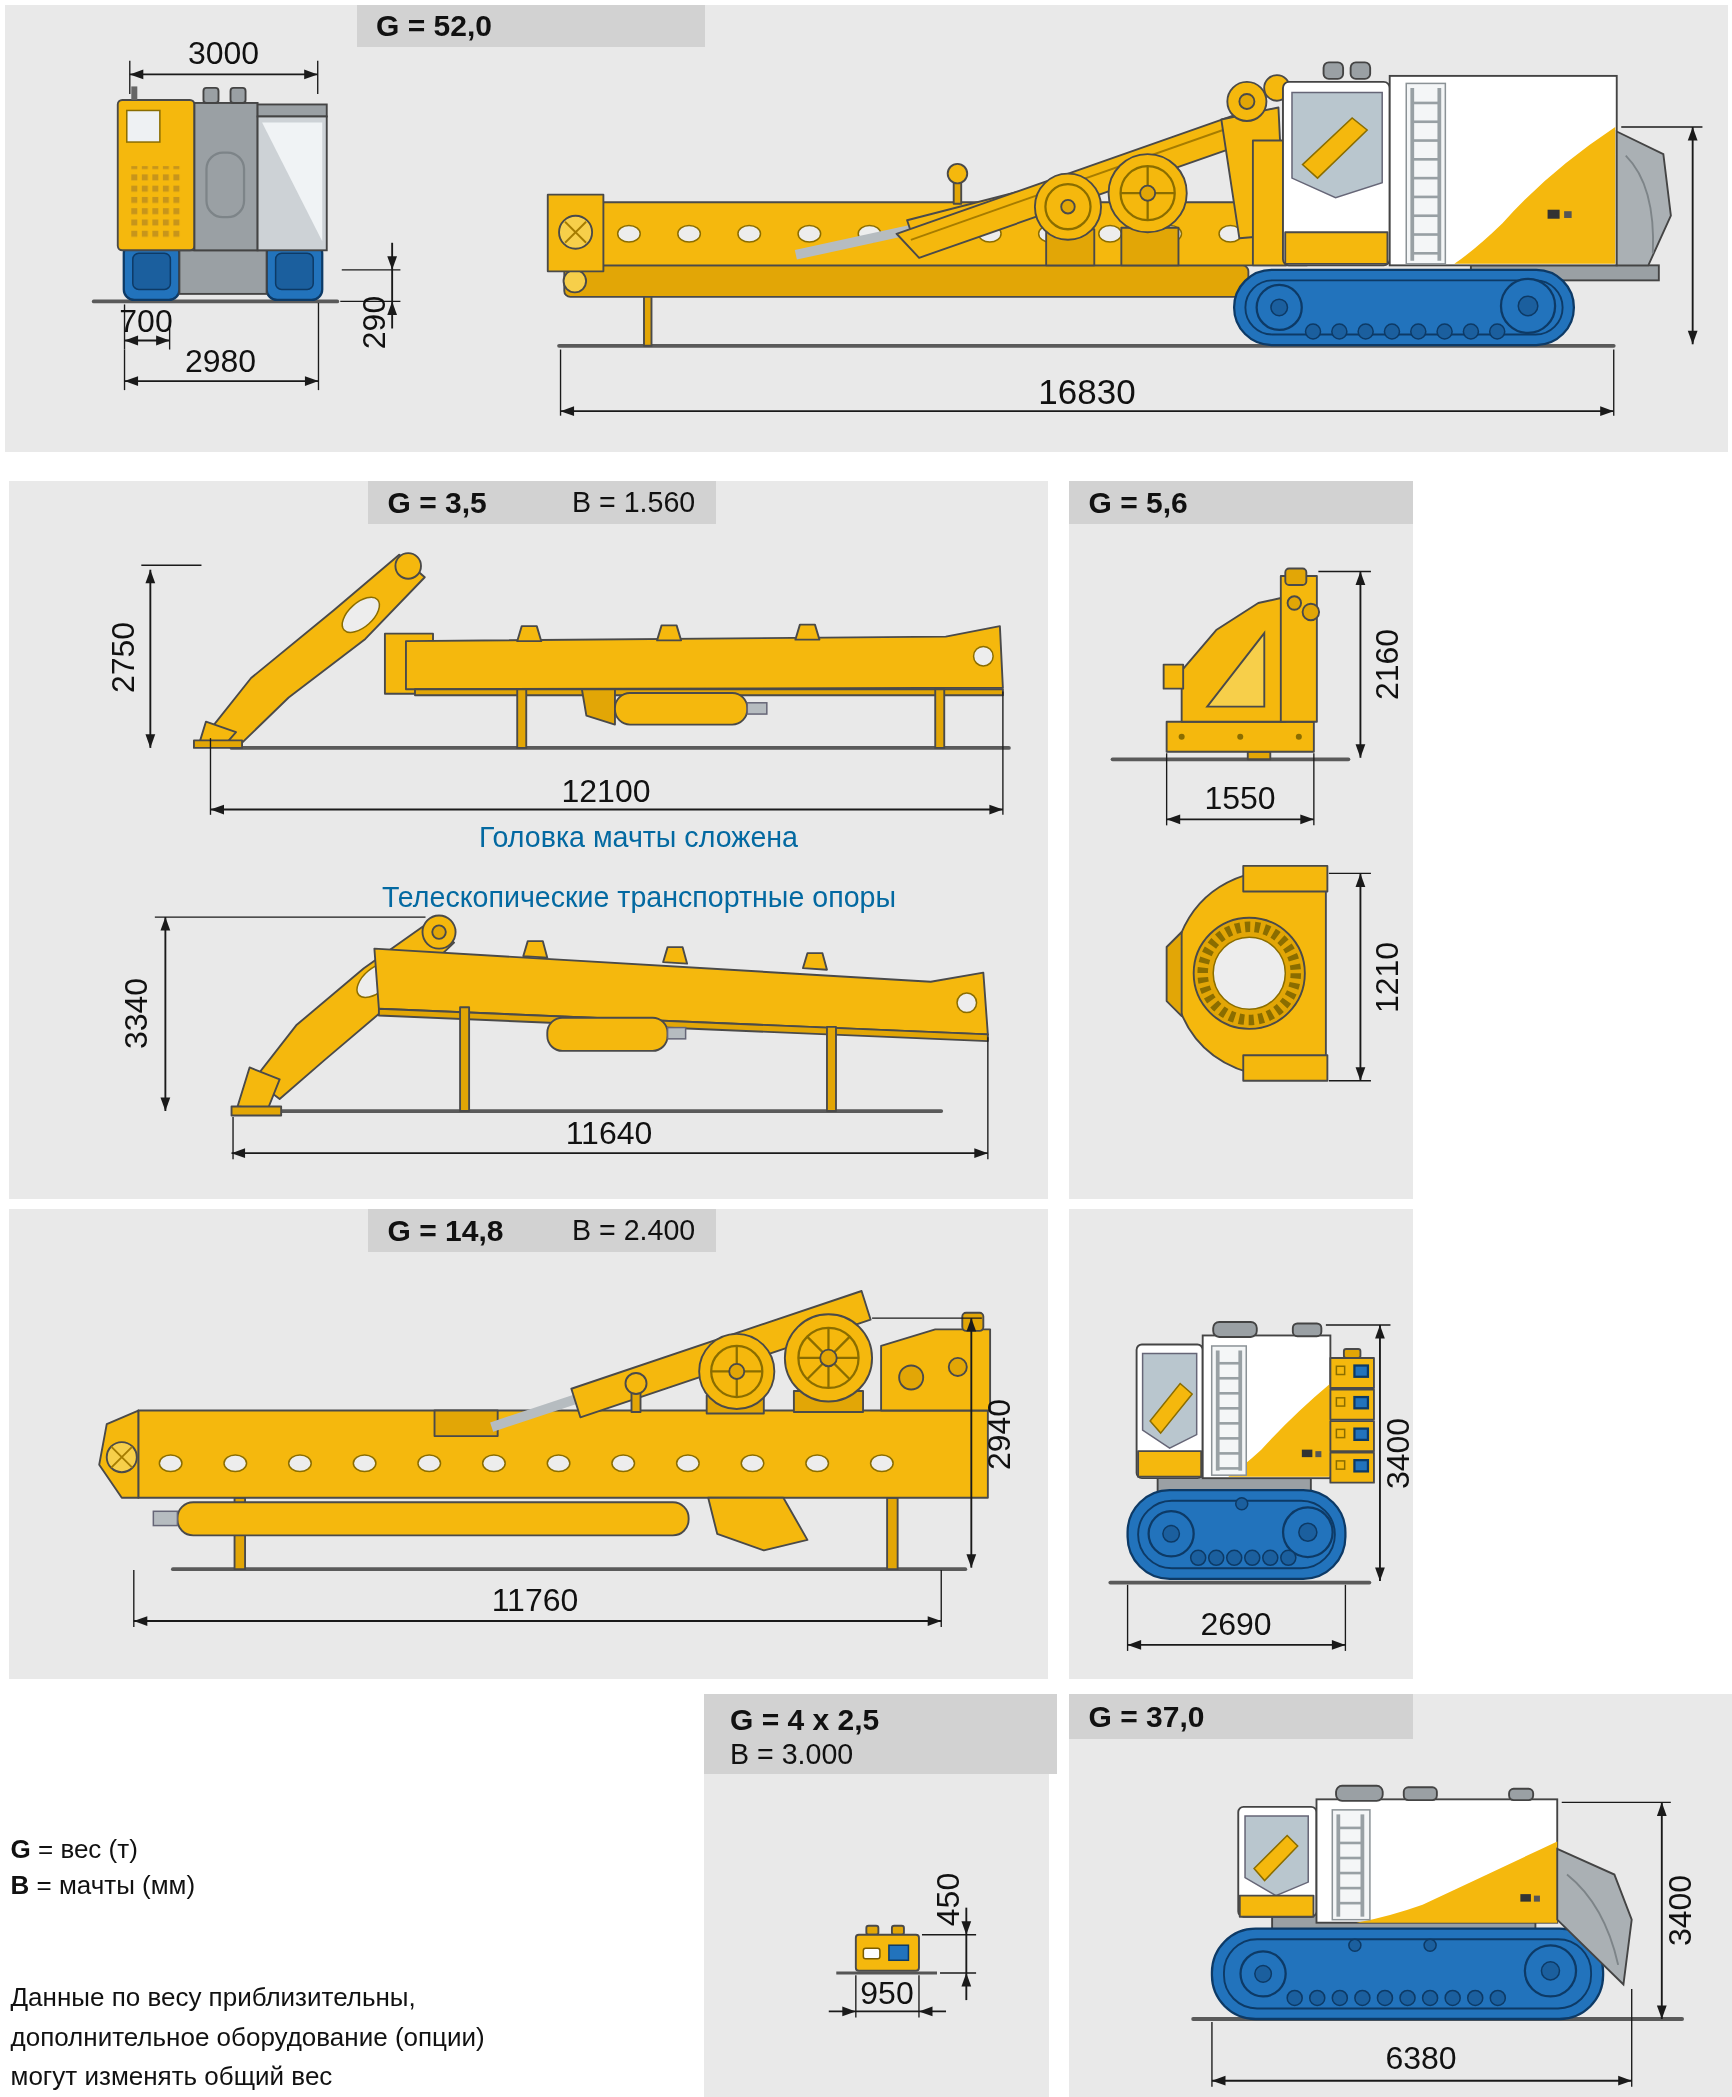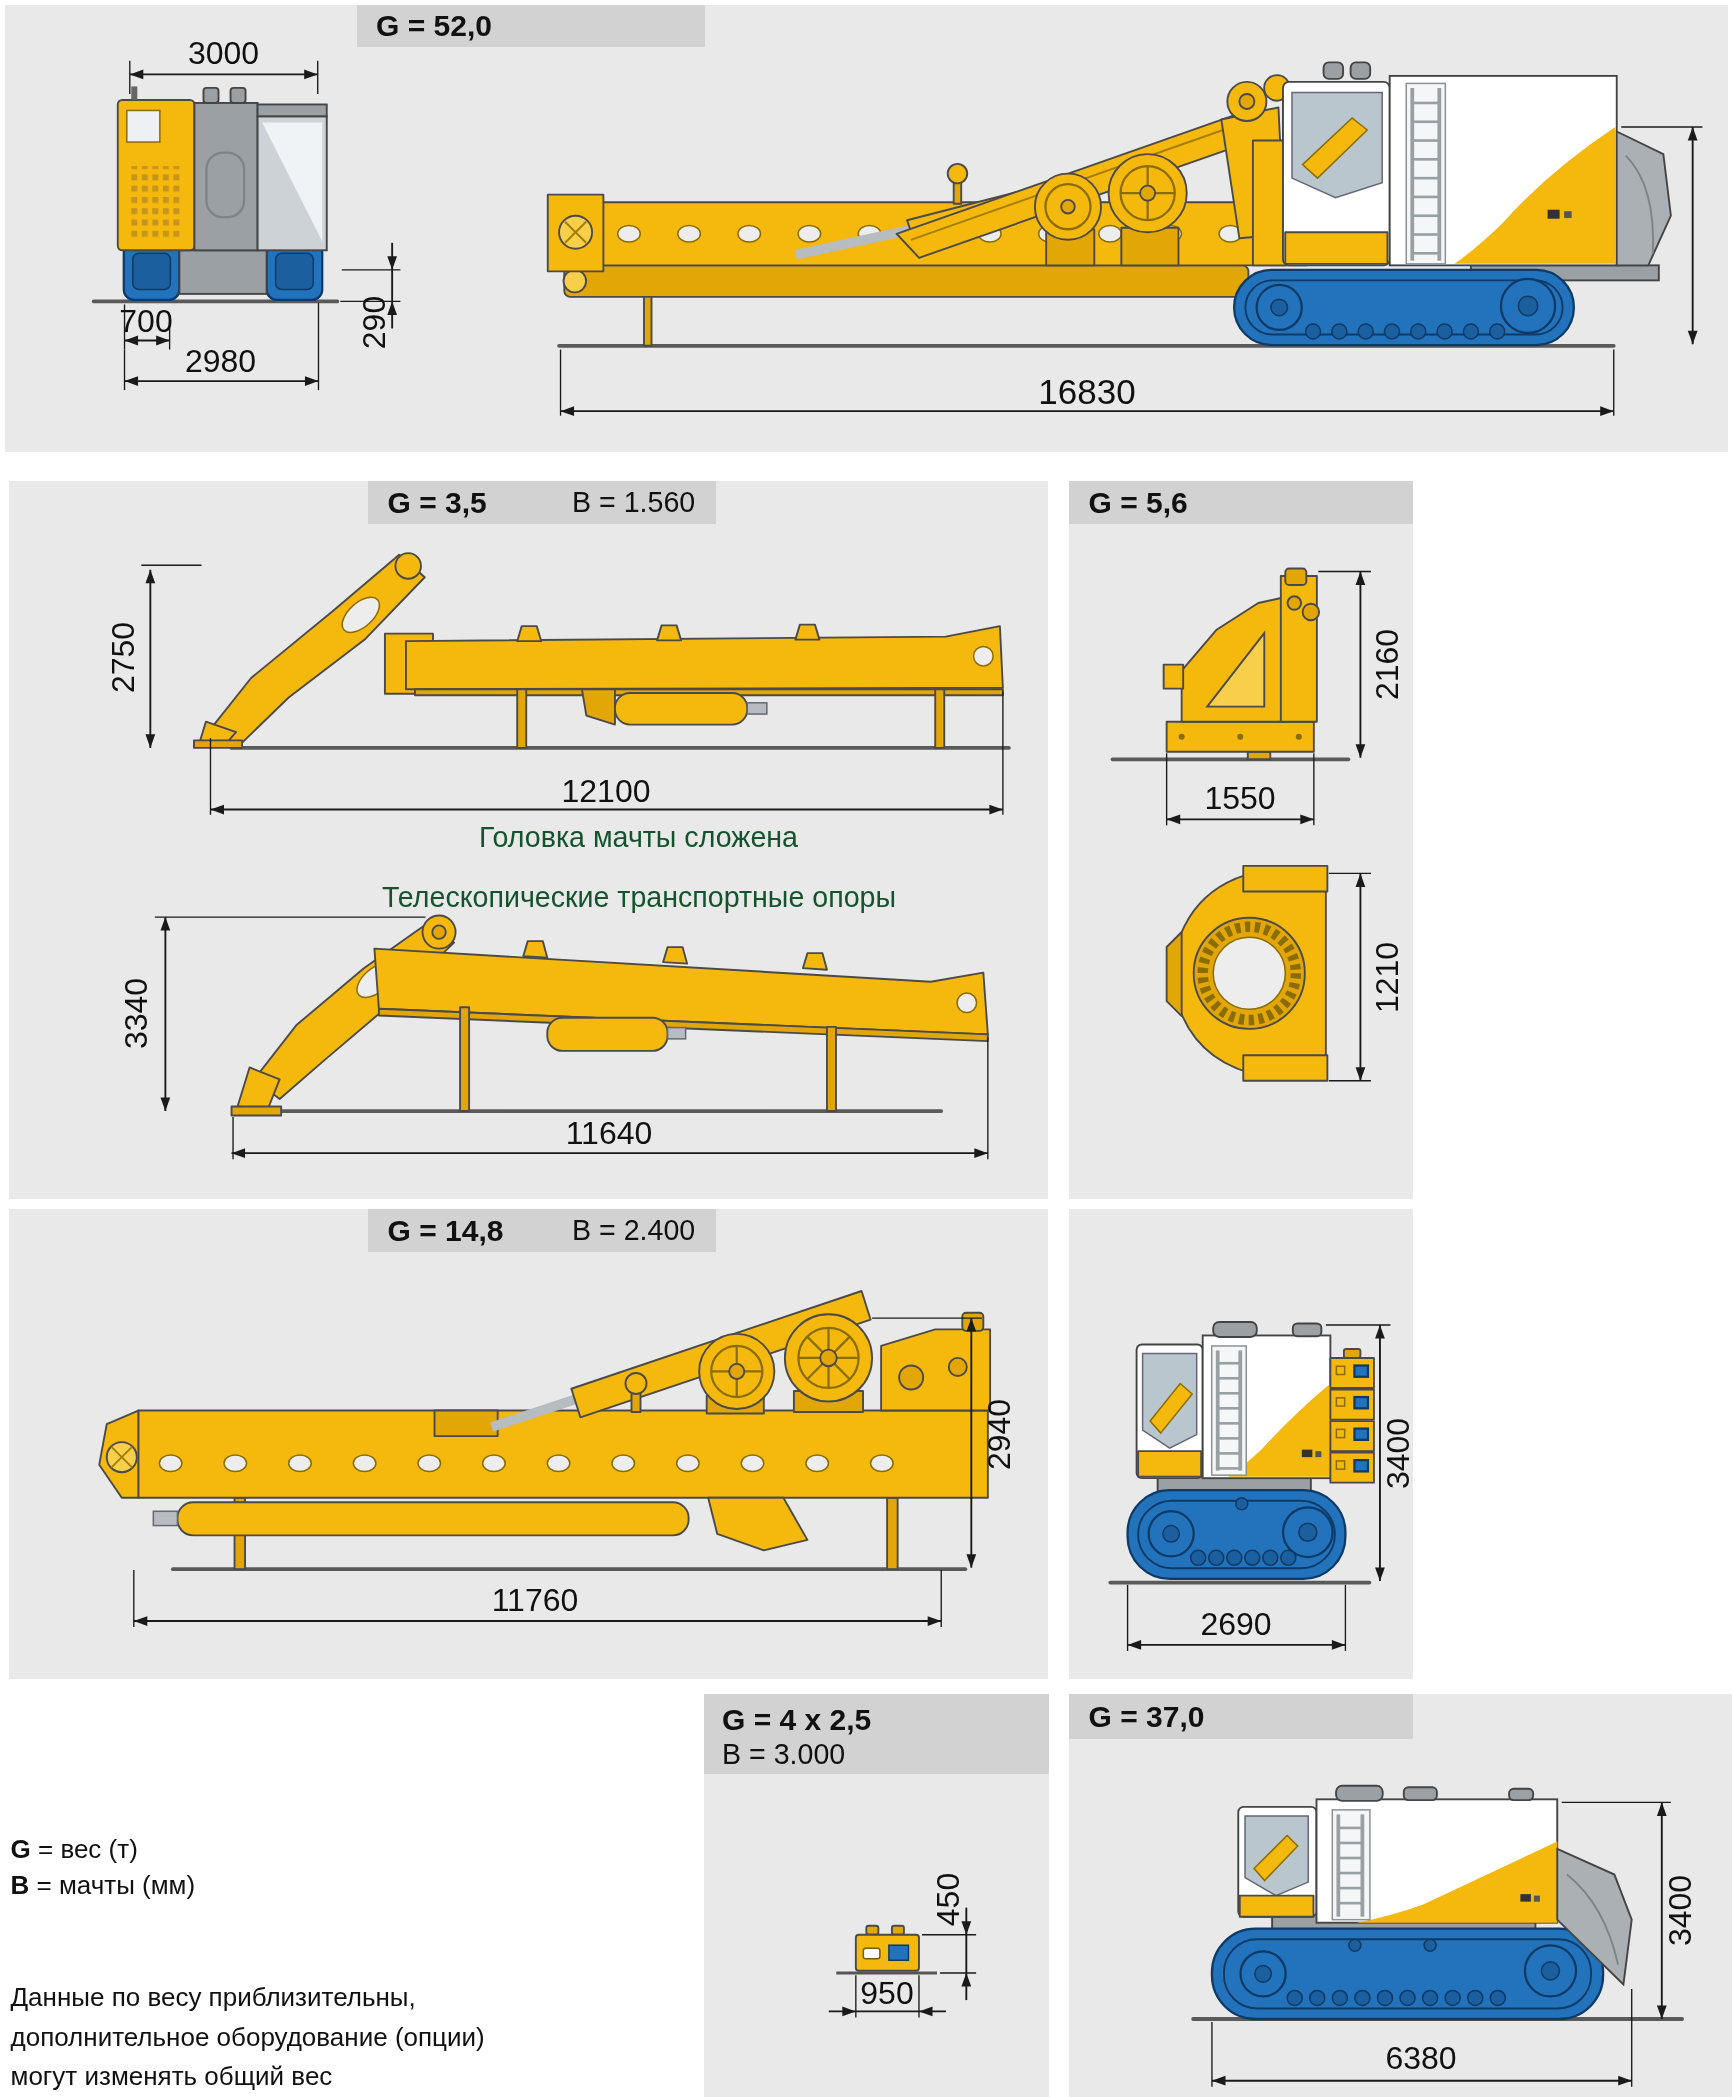--- a/index.html
+++ b/index.html
@@ -7,21 +7,21 @@
         font-family:"Liberation Sans",sans-serif;color:#111;}
   .panel{position:absolute;background:#e9e9e9;}
   .hdr{position:absolute;background:#d2d2d2;display:flex;align-items:center;}
   .hdr .g{font-weight:bold;font-size:30px;padding-left:19.5px;white-space:nowrap;}
   .hdr .b{position:absolute;left:204px;font-weight:normal;font-size:28.6px;white-space:nowrap;}
   .hdr2{position:absolute;background:#d2d2d2;padding-top:7.5px;}
   .hdr2 .g{display:block;font-weight:bold;font-size:30px;padding-left:18px;line-height:36px;}
   .hdr2 .b{display:block;font-weight:normal;font-size:28.6px;padding-left:18px;line-height:33px;}
   .dl{position:absolute;font-size:32px;color:#111;text-align:center;white-space:nowrap;}
   .dlv{width:75px;height:33px;line-height:33px;transform:rotate(-90deg);transform-origin:50% 50%;}
-  .cap{position:absolute;font-size:28.6px;color:#14532d;text-align:center;white-space:nowrap;}
+  .cap{position:absolute;font-size:28.6px;color:#0369a1;text-align:center;white-space:nowrap;}
   .legend{position:absolute;font-size:26px;color:#111;white-space:nowrap;}
   .legend b{font-weight:bold;}
   svg{position:absolute;left:0;top:0;}
   .y{fill:#F5B80D;stroke:#4a4a4a;stroke-width:2.5;stroke-linejoin:round;}
   .y2{fill:#E2A606;stroke:#4a4a4a;stroke-width:2.5;stroke-linejoin:round;}
   .hl{fill:#F7CF4A;stroke:#4a4a4a;stroke-width:2.5;}
   .bl{fill:#2273BC;stroke:#0d3a66;stroke-width:3;}
   .bl2{fill:#1b5f9e;stroke:#0d3a66;stroke-width:2;}
   .gr{fill:#9aa0a4;stroke:#444;stroke-width:2.5;}
   .gr2{fill:#aab0b4;stroke:#444;stroke-width:2.5;}
@@ -463,21 +463,21 @@
         <line x1="314" y1="371" x2="362" y2="371" class="ext"></line>
         <line x1="349" y1="284" x2="349" y2="407" class="dim"></line>
         <polygon points="349,320 342.5,302 355.5,302" class="arr"></polygon>
         <polygon points="349,371 342.5,389 355.5,389" class="arr"></polygon>
         <line x1="202" y1="374" x2="202" y2="430" class="ext"></line>
         <line x1="286" y1="374" x2="286" y2="430" class="ext"></line>
         <line x1="166" y1="422" x2="322" y2="422" class="dim"></line>
         <polygon points="202,422 184,415.5 184,428.5" class="arr"></polygon>
         <polygon points="286,422 304,415.5 304,428.5" class="arr"></polygon>
       </svg>
-    <div class="hdr2" style="left:0;top:0;width:345px;height:72px;">
+    <div class="hdr2" style="left:0;top:0;width:345px;height:72px;padding-left:8px;">
       <span class="g">G = 4 x 2,5</span>
       <span class="b">B = 3.000</span>
     </div>
     <span class="dl dlv" style="left:207px;top:189px;">450</span>
     <span class="dl" style="left:108px;top:281px;width:150px;">950</span>
   </section>
 
   <section class="panel" style="left:1069px;top:1694px;width:659px;height:404px;padding-left:16px;">
     <svg id="s7" width="659" height="404" viewBox="0 0 876 537">
       <line class="gnd" x1="165" y1="432" x2="815" y2="432"></line>

